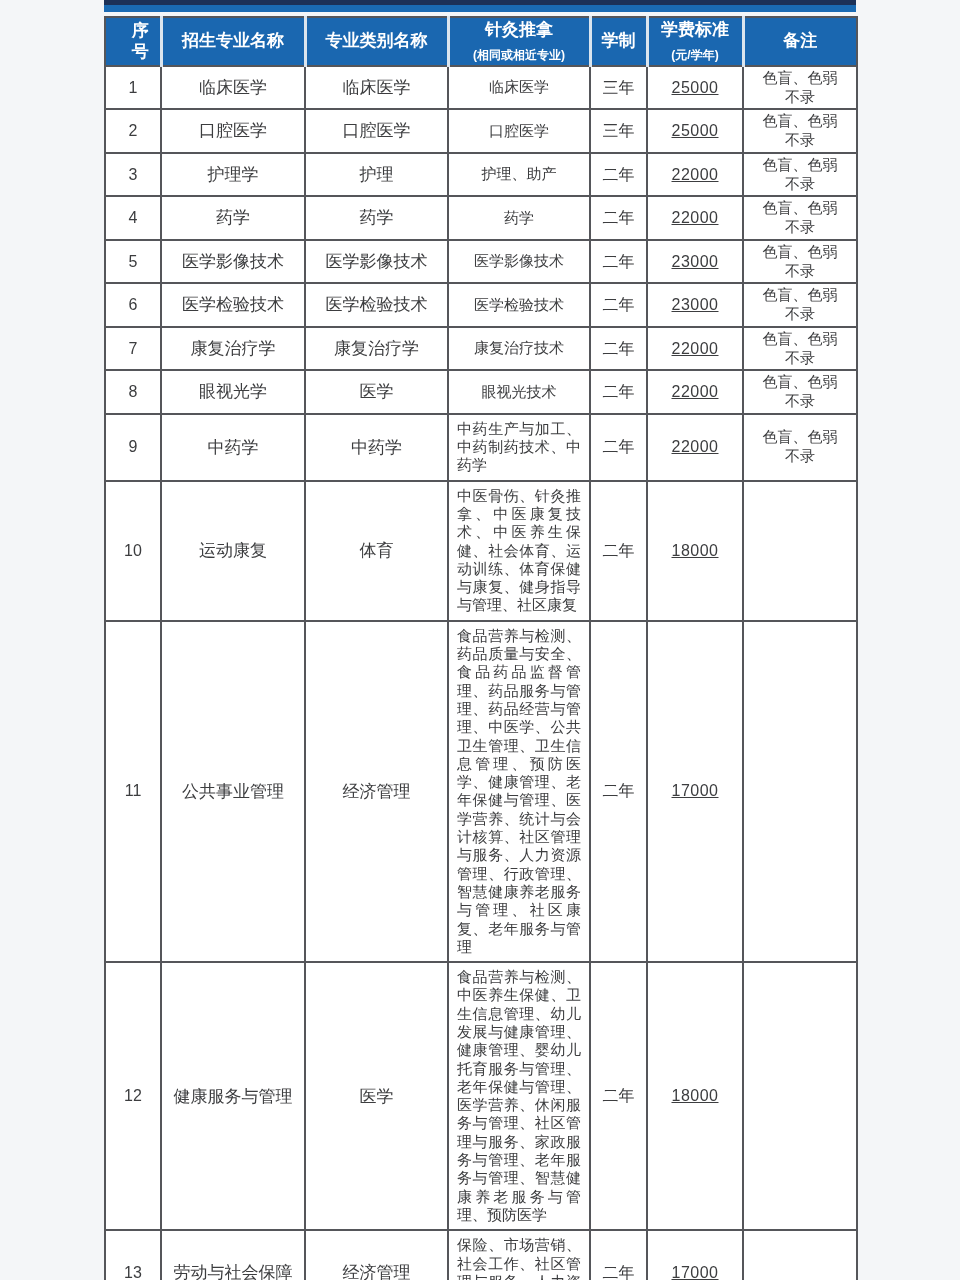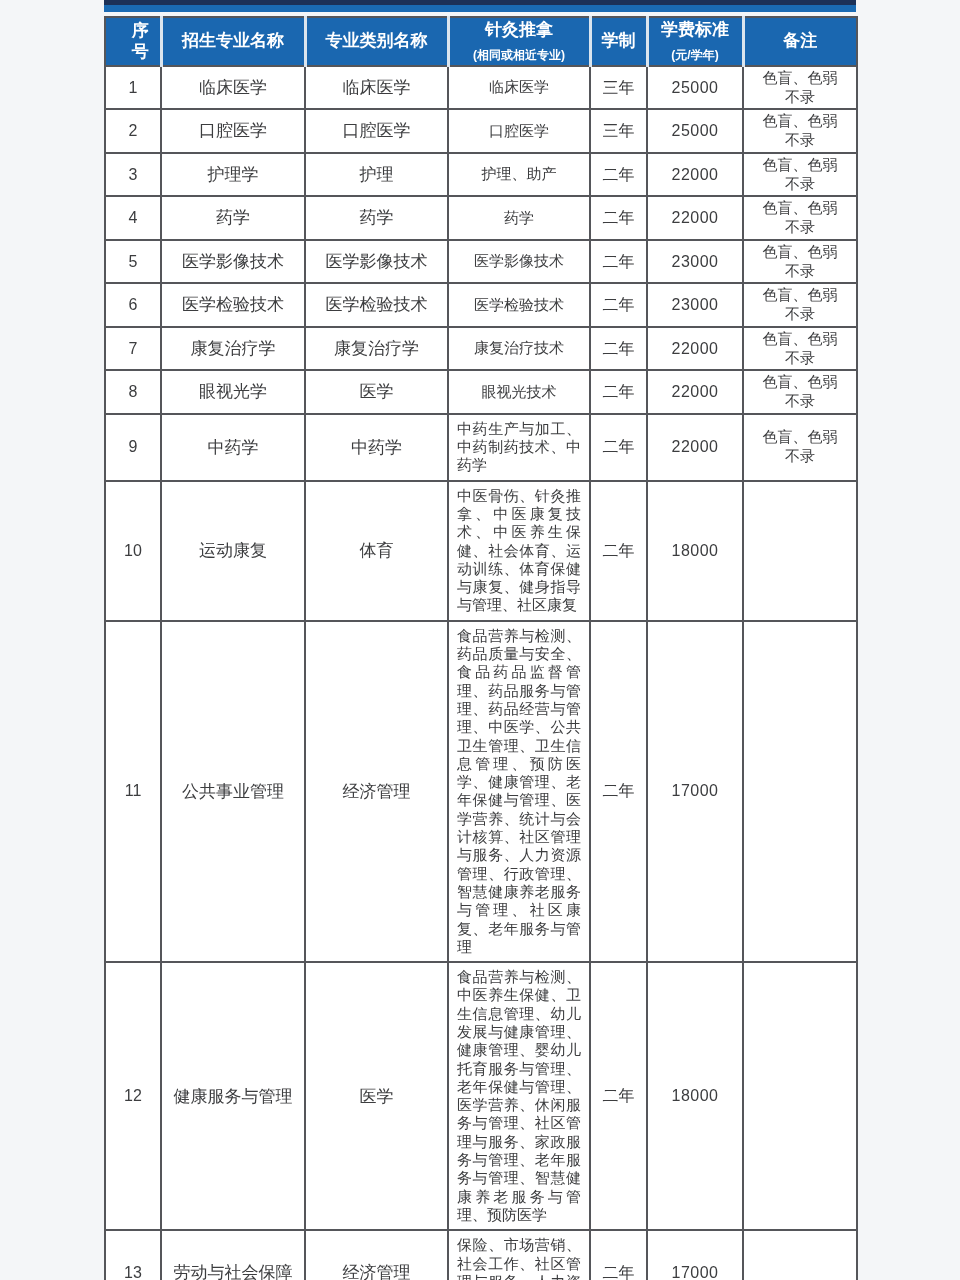--- a/index.html
+++ b/index.html
@@ -61,21 +61,21 @@
     word-break:break-all;
   }
   tbody td{height:31px;}
   tbody tr:nth-child(9) td{height:58px;}
   tbody tr:nth-child(10) td{height:134px;}
   tbody tr:nth-child(11) td{height:286px;}
   tbody tr:nth-child(12) td{height:246px;border-radius:24px;}
   tbody tr:nth-child(13) td{height:70px;}
   td.c-no{font-size:16px;}
   td.c-dur{font-size:16px;}
-  td.c-fee{font-size:16px;letter-spacing:0.5px;}
+  td.c-fee{font-size:16px;letter-spacing:0.5px;text-decoration:underline;}
   td.c-rem{font-size:15px;padding:2px 14px;}
   td.c-cand{font-size:15px;}
   td.c-cand.long{
     text-align:justify;text-align-last:left;
     padding:5px 8px;line-height:1.22;
   }
 </style>
 </head>
 <body>
 

